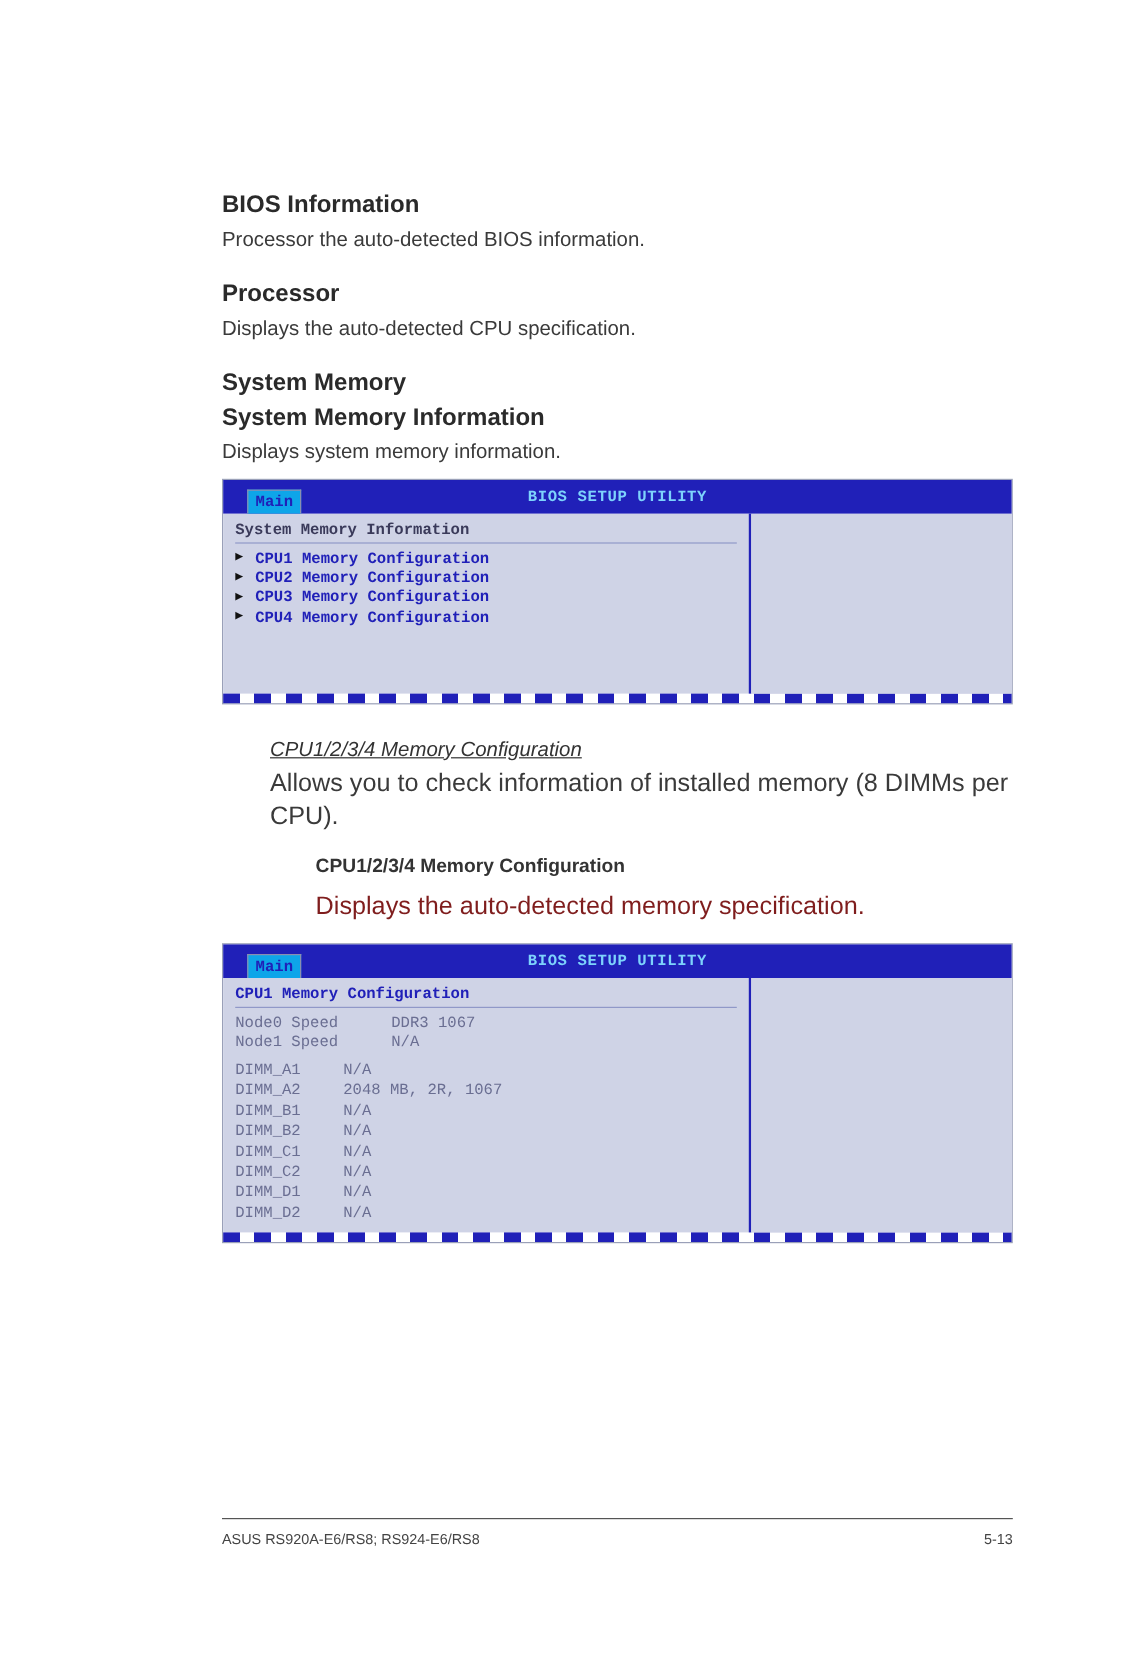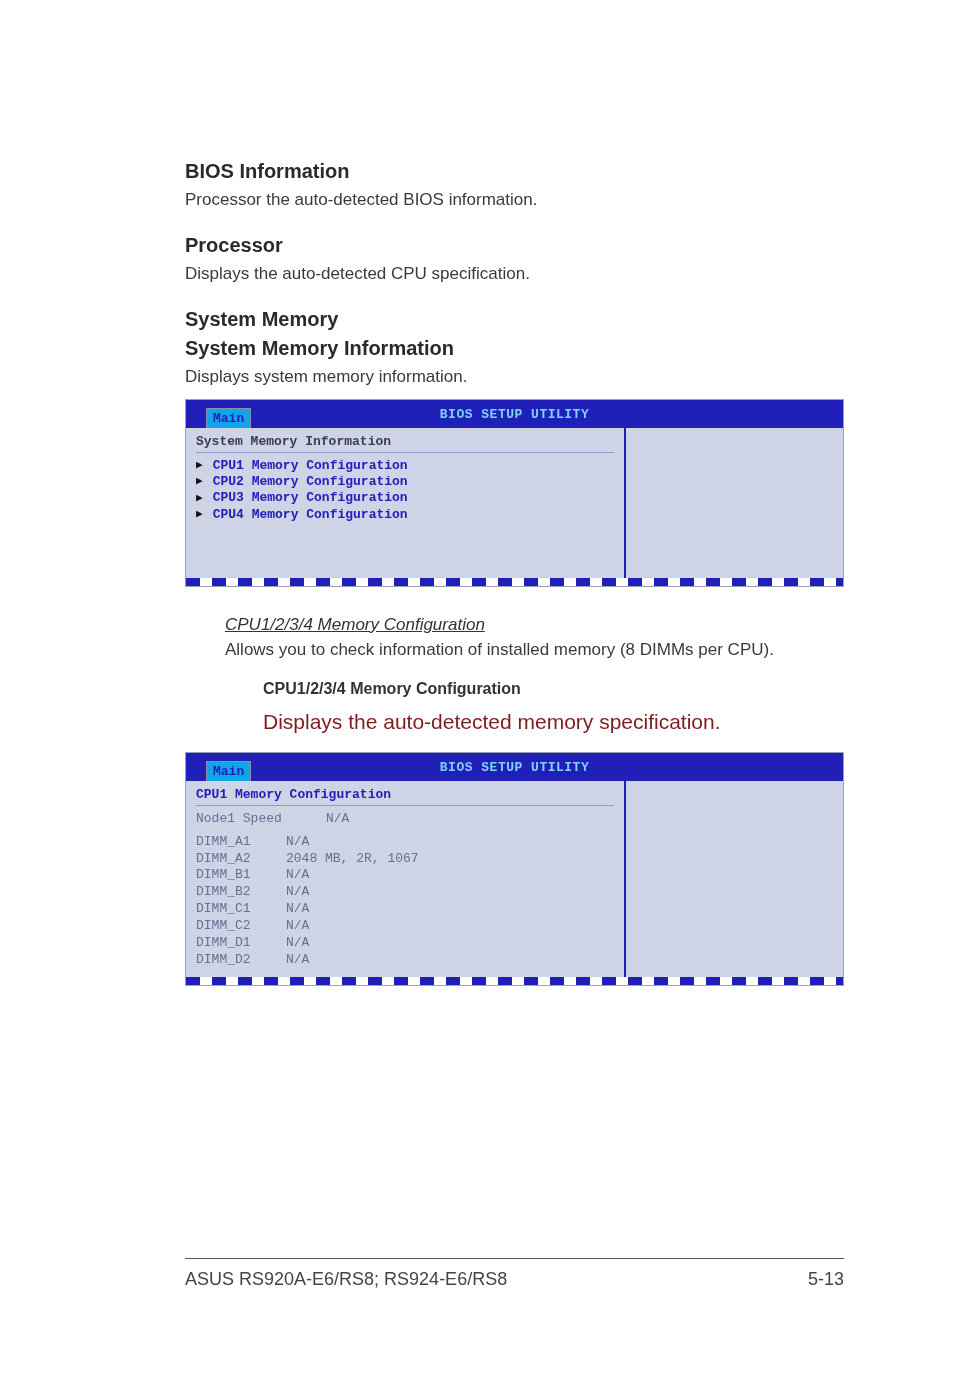--- a/index.html
+++ b/index.html
@@ -110,21 +110,21 @@
   .box2 .bios-left { min-height: 165px; }
 
   .submenu-h {
     font-style: italic;
     text-decoration: underline;
     font-size: 17px;
     color: #333;
     margin: 0 0 4px 40px;
   }
   .sub-body {
-    font-size: 17px;
+    font-size: 21px;
     color: #3a3a3a;
     margin: 0 0 18px 40px;
     line-height: 1.35;
   }
   .sub2-h {
     font-weight: bold;
     font-size: 16px;
     color: #333;
     margin: 0 0 4px 78px;
   }
@@ -136,21 +136,21 @@
 
   .footer {
     position: absolute;
     bottom: 88px;
     left: 185px;
     right: 110px;
     border-top: 1px solid #555;
     padding-top: 10px;
     display: flex;
     justify-content: space-between;
-    font-size: 18px;
+    font-size: 12px;
     color: #444;
   }
 
   .gap { height: 6px; }
 </style>
 </head>
 <body>
 
 <div class="page">
 
@@ -203,20 +203,24 @@
 
   <div class="bios-box box2">
     <div class="bios-header">
       <div class="bios-title">BIOS SETUP UTILITY</div>
       <div class="bios-tab">Main</div>
     </div>
     <div class="bios-body">
       <div class="bios-left">
         <div class="bios-left-title" style="color:#2020b8;font-weight:bold">CPU1 Memory Configuration</div>
         <div class="bios-kv">
+            <span class="kv-k">Node0 Speed</span>
+            <span>DDR3 1067</span>
+          </div>
+        <div class="bios-kv">
             <span class="kv-k">Node1 Speed</span>
             <span>N/A</span>
           </div>
         <div class="gap"></div>
         <div class="bios-kv">
             <span class="kv-k" style="width:90px">DIMM_A1</span>
             <span>N/A</span>
           </div>
         <div class="bios-kv">
             <span class="kv-k" style="width:90px">DIMM_A2</span>

